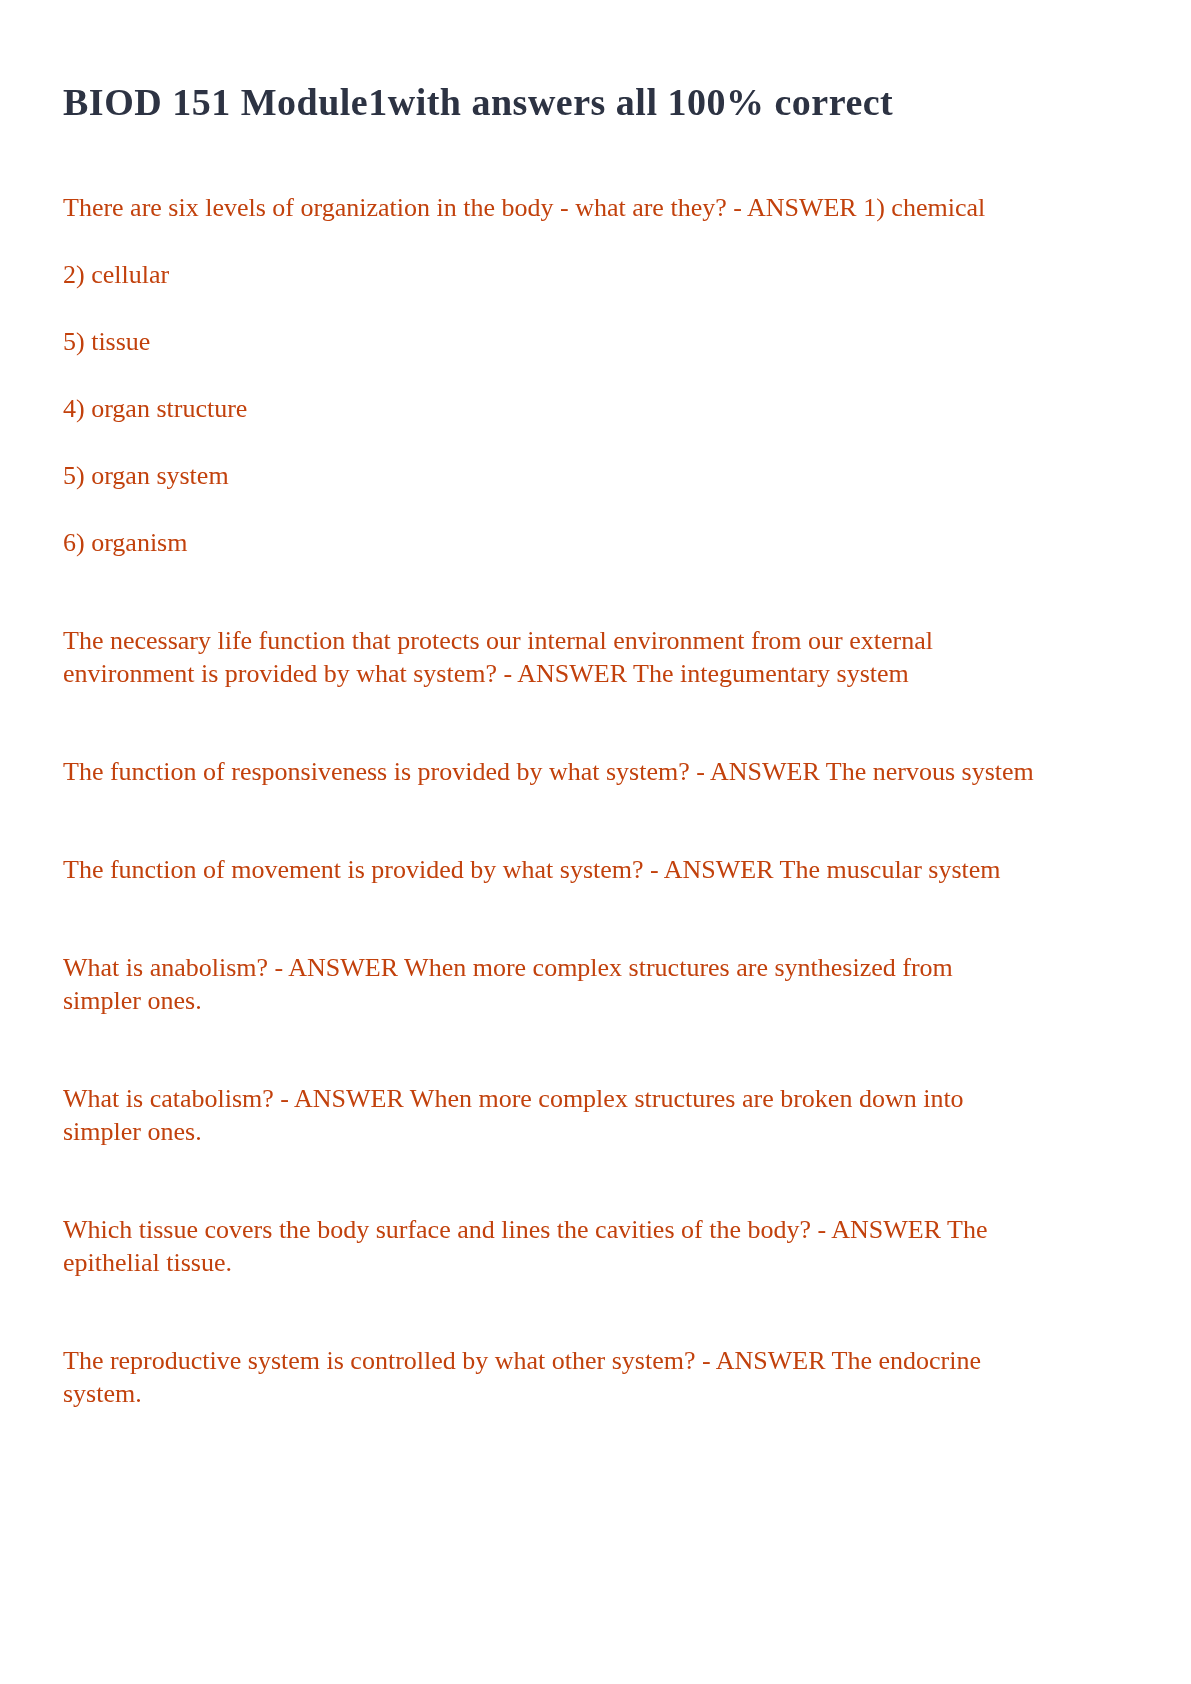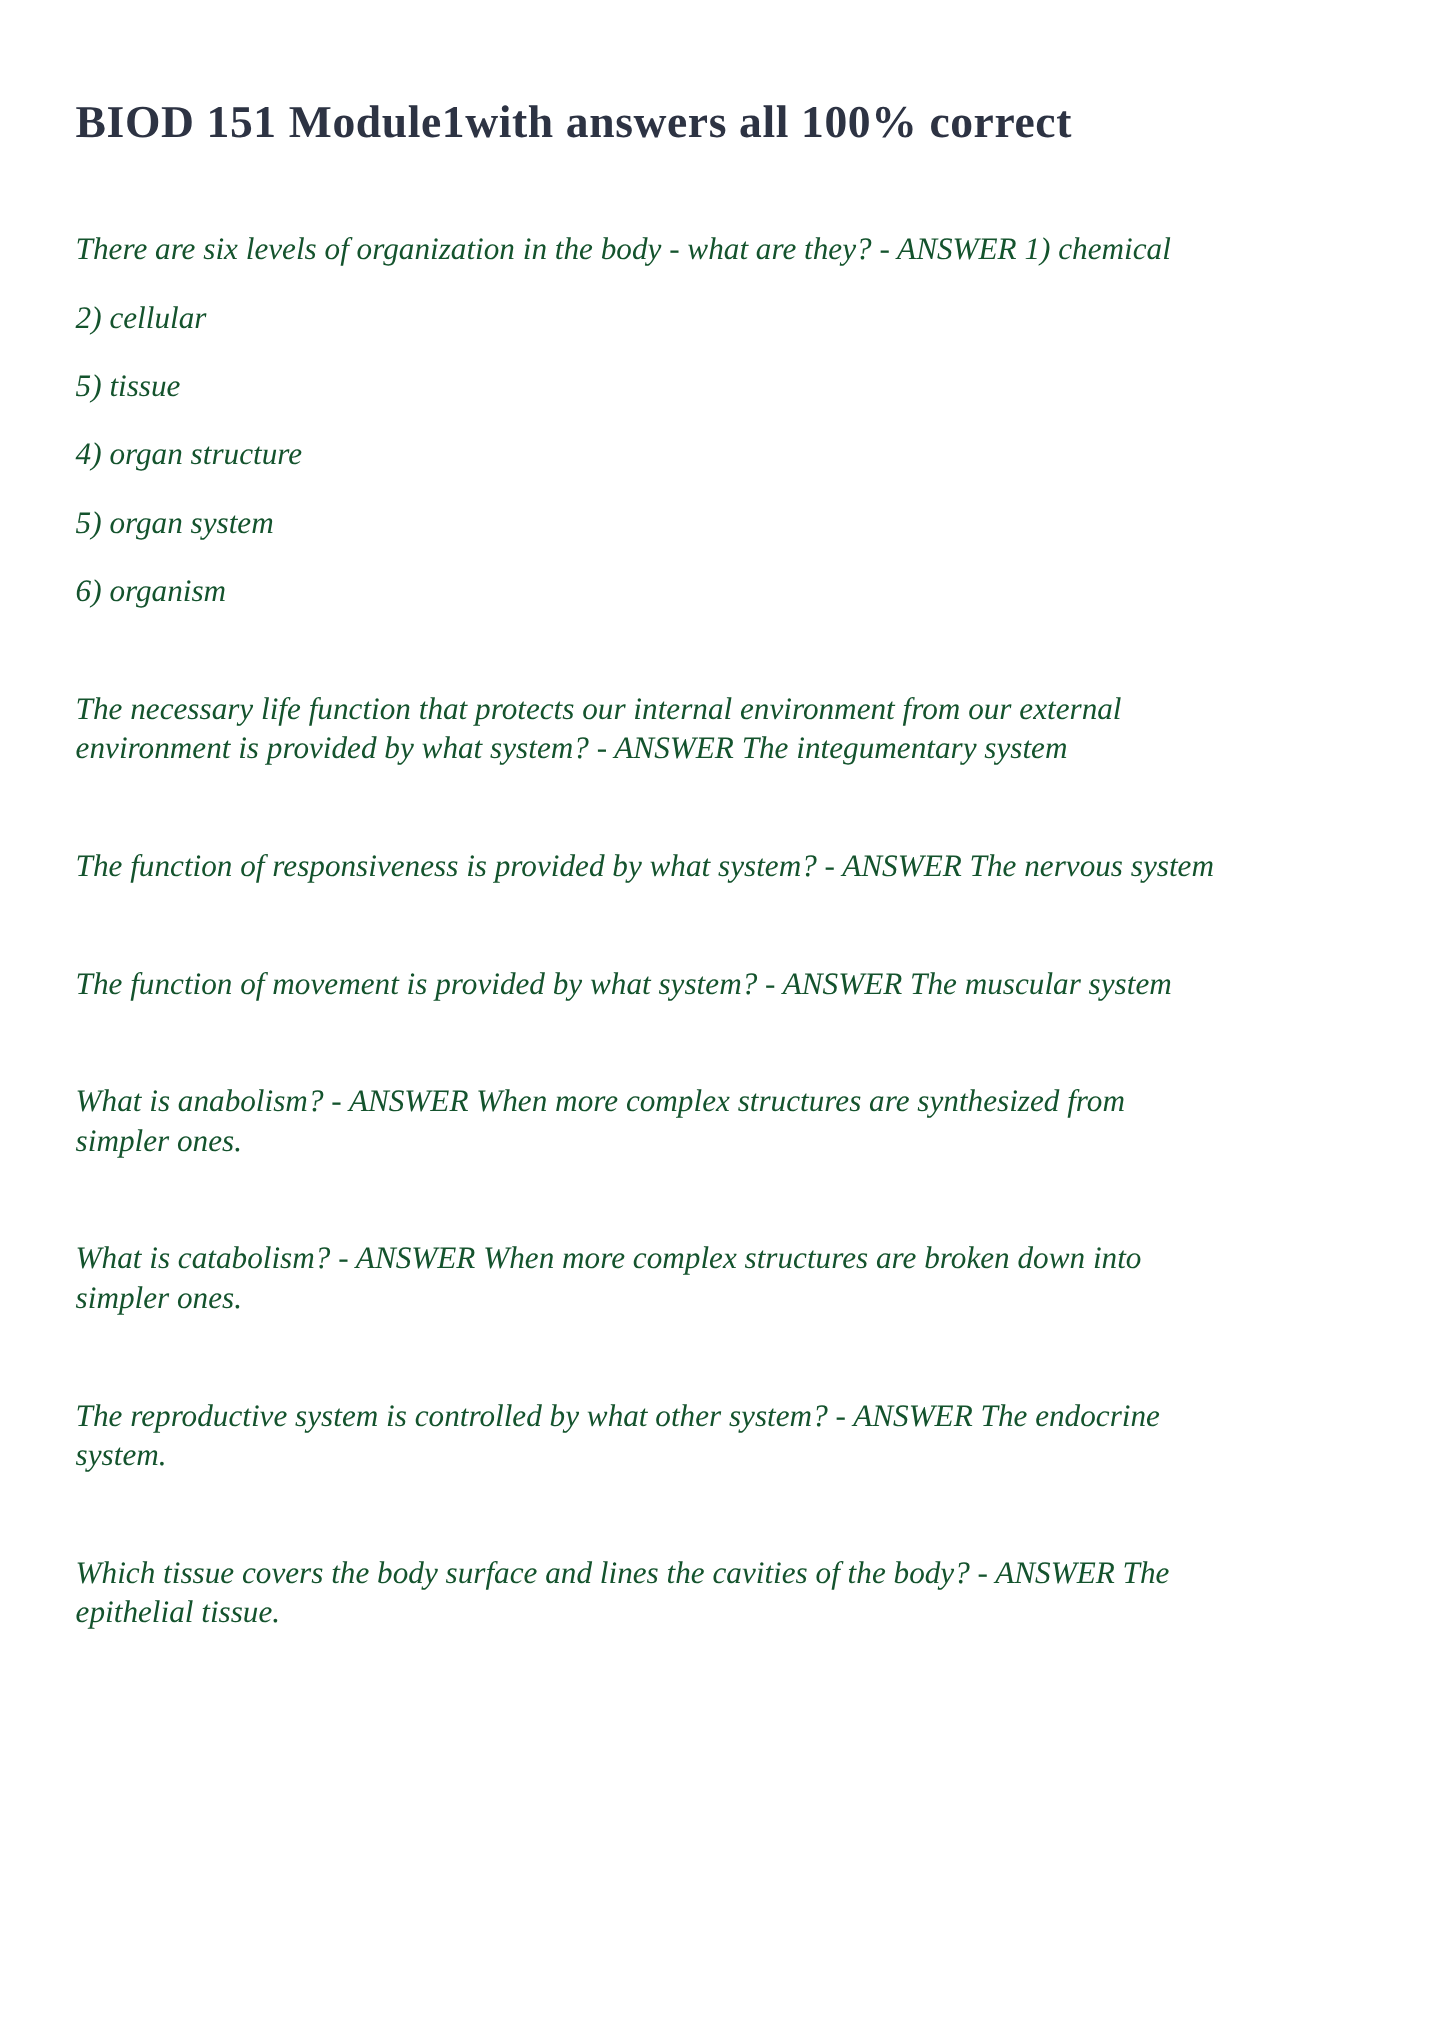--- a/index.html
+++ b/index.html
@@ -25,28 +25,27 @@
     font-weight: bold;
     color: #2d3343;
     letter-spacing: 0.5px;
   }
   p.block {
     margin: 0;
     max-width: 1075px;
     font-size: 26px;
     line-height: 33px;
     white-space: pre-line;
-    color: #14532d;
-    font-style: italic;
+    color: #c2410c;
   }
   p.qa {
     margin-top: 65px;
   }
   p.list-item {
-    margin-top: 24px;
+    margin-top: 34px;
   }
 </style>
 </head>
 <body>
 
 <div class="page">
 
   <h1 class="doc-title">BIOD 151 Module1with answers all 100% correct</h1>
 
   <p class="block qa">There are six levels of organization in the body - what are they? - ANSWER 1) chemical</p>
@@ -56,18 +55,18 @@
   <p class="block list-item">5) organ system</p>
   <p class="block list-item">6) organism</p>
   <p class="block qa">The necessary life function that protects our internal environment from our external
 environment is provided by what system? - ANSWER The integumentary system</p>
   <p class="block qa">The function of responsiveness is provided by what system? - ANSWER The nervous system</p>
   <p class="block qa">The function of movement is provided by what system? - ANSWER The muscular system</p>
   <p class="block qa">What is anabolism? - ANSWER When more complex structures are synthesized from
 simpler ones.</p>
   <p class="block qa">What is catabolism? - ANSWER When more complex structures are broken down into
 simpler ones.</p>
+  <p class="block qa">Which tissue covers the body surface and lines the cavities of the body? - ANSWER The
+epithelial tissue.</p>
   <p class="block qa">The reproductive system is controlled by what other system? - ANSWER The endocrine
 system.</p>
-  <p class="block qa">Which tissue covers the body surface and lines the cavities of the body? - ANSWER The
-epithelial tissue.</p>
 
 </div>
 
 </body></html>

